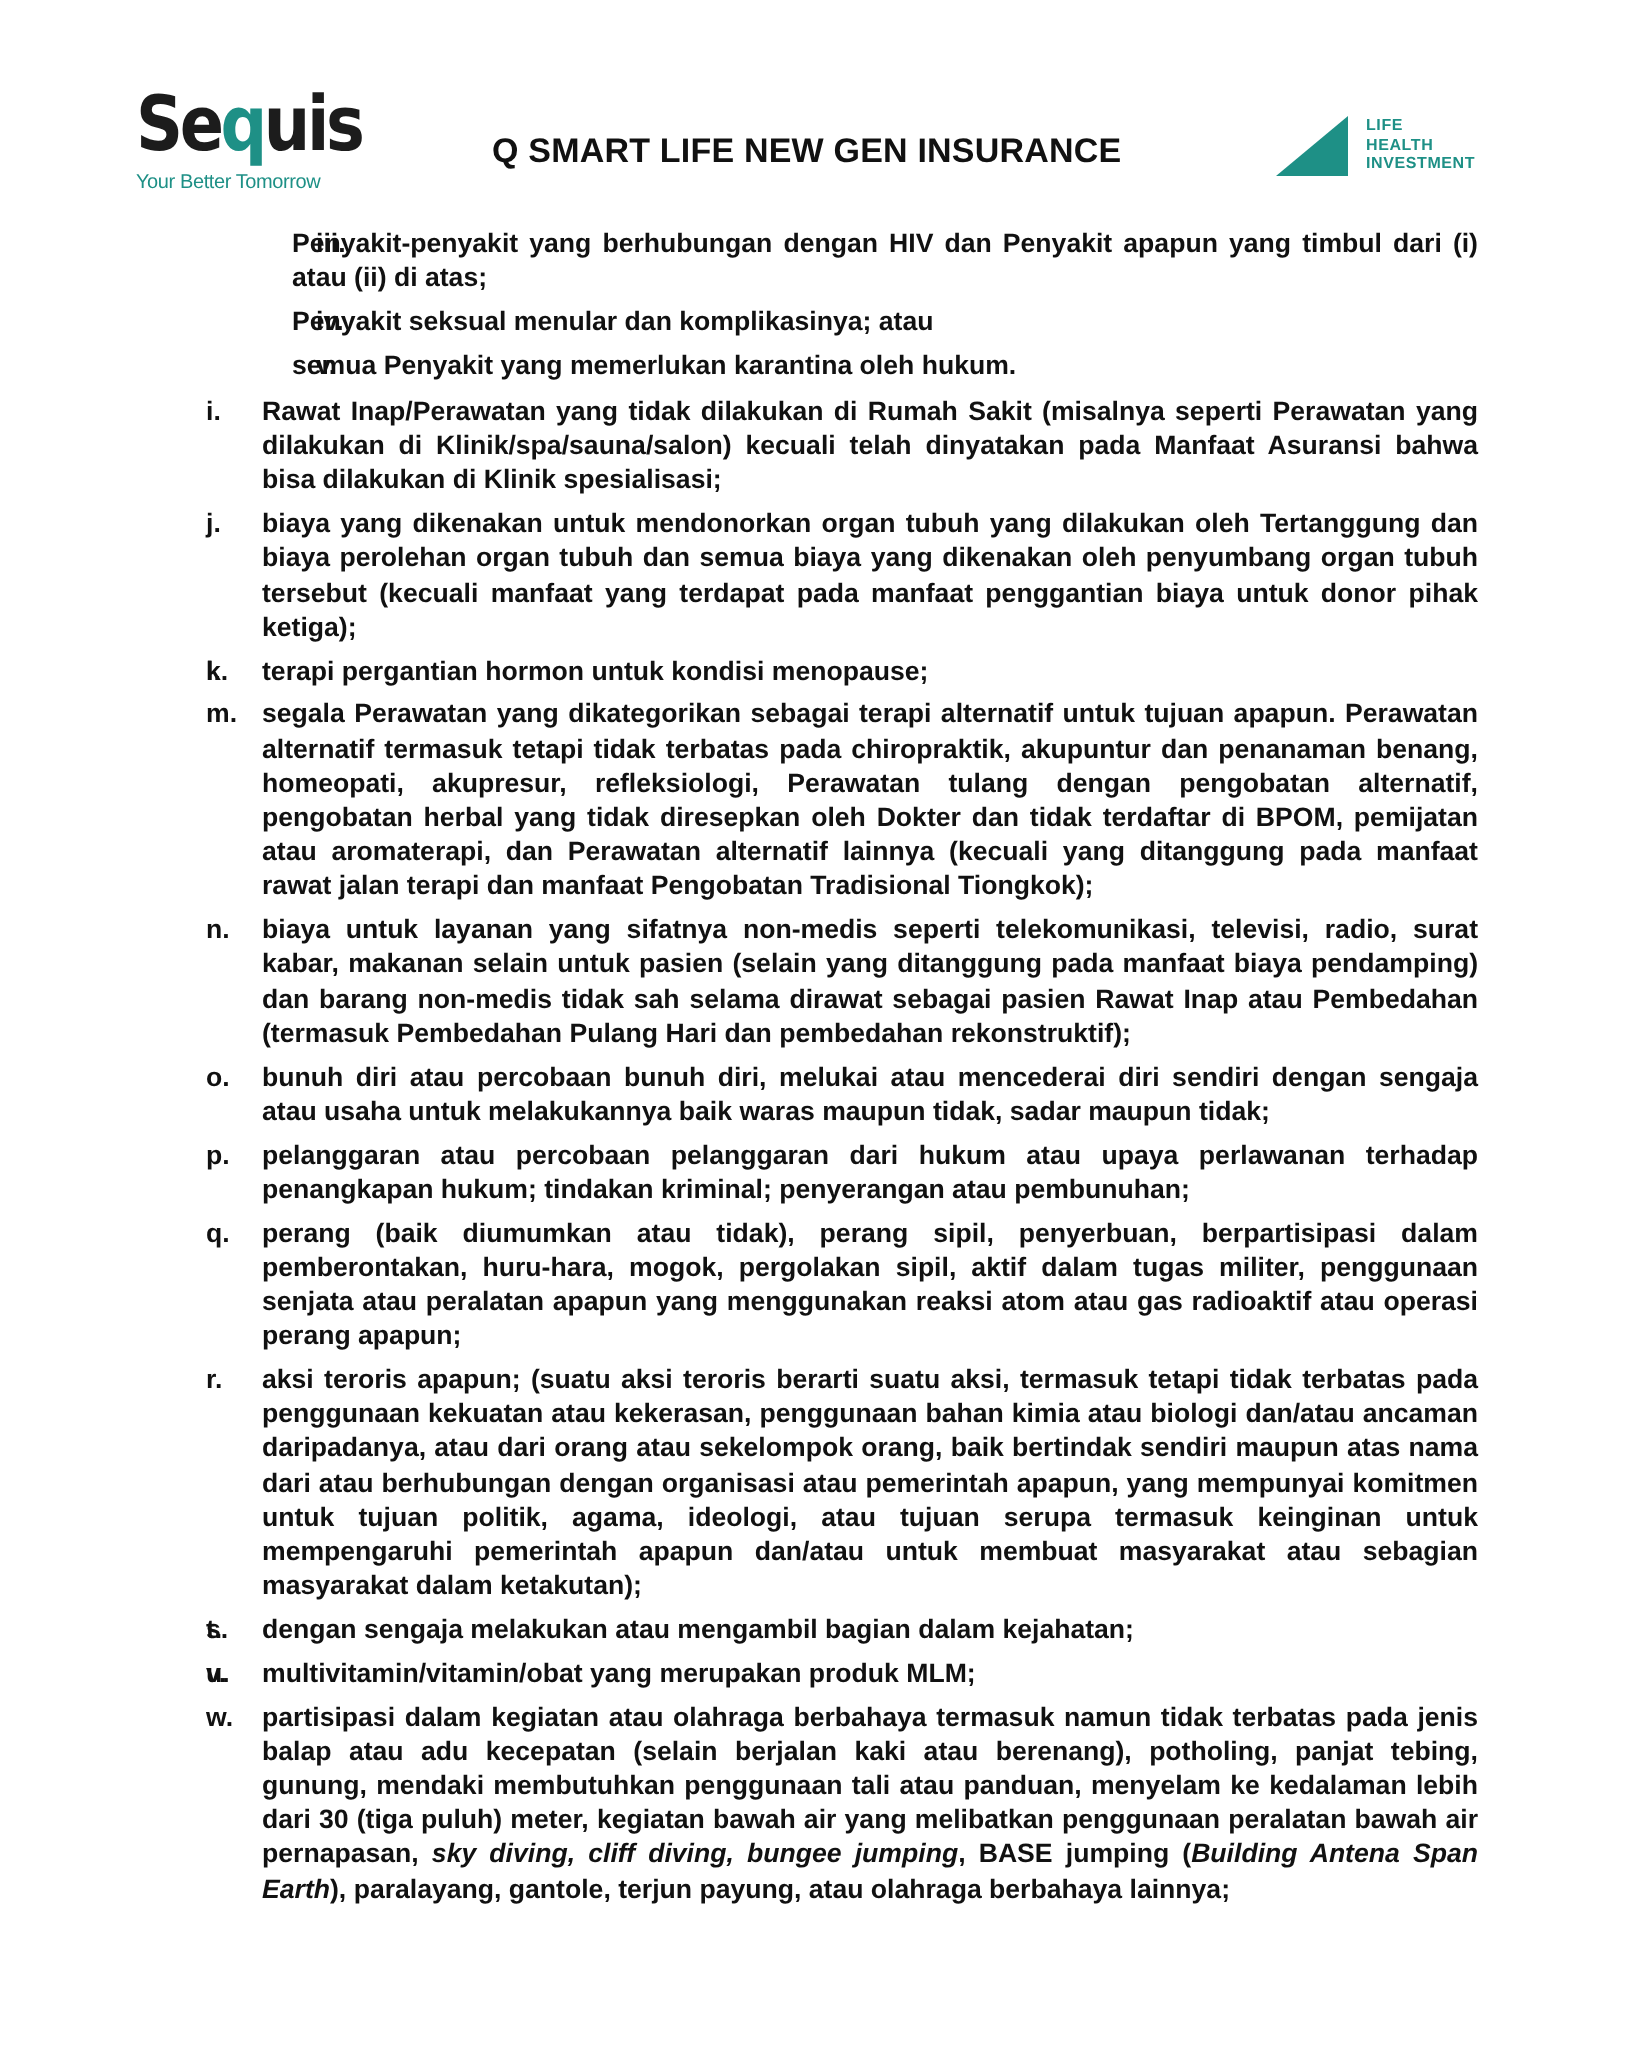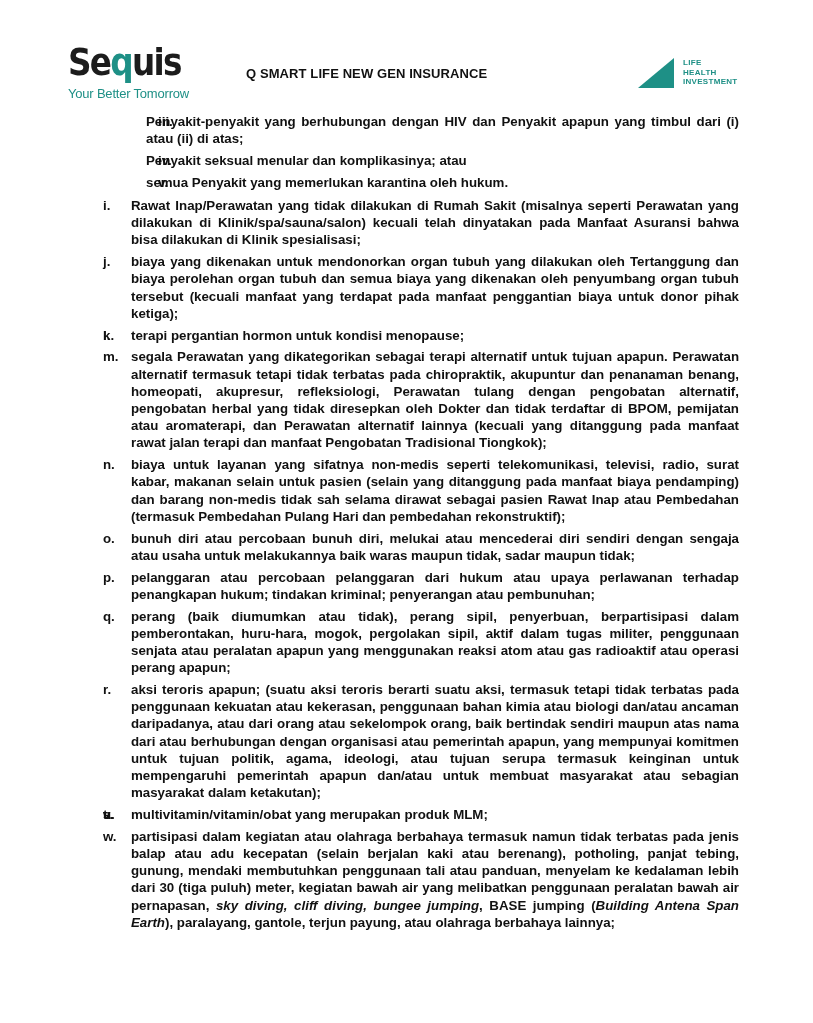--- a/index.html
+++ b/index.html
@@ -3,22 +3,22 @@
   <meta charset="utf-8">
   <style>
     html, body { margin: 0; padding: 0; background: #ffffff; }
     body { width: 813px; height: 1023px; overflow: hidden; position: relative;
            font-family: "Liberation Sans", sans-serif; color: #111; }
     .header { position: absolute; left: 0; top: 0; width: 813px; height: 110px; }
     .logo { position: absolute; left: 68px; top: 42px; }
     .logo-word { font-family: "DejaVu Sans", sans-serif; font-size: 38px; font-weight: bold; letter-spacing: -2px;
                  color: #1c1c1c; line-height: 40px; transform: scaleX(0.86); transform-origin: left; display: inline-block; }
     .logo-word .q { color: #1e9086; }
-    .logo-tag { font-size: 13px; color: #1e9086; margin-top: 4px; letter-spacing: -0.2px; }
-    .doc-title { position: absolute; left: 246px; top: 66px; font-size: 13px; font-weight: bold; letter-spacing: 0.1px; color: #111; }
+    .logo-tag { font-size: 10px; color: #1e9086; margin-top: 4px; letter-spacing: -0.2px; }
+    .doc-title { position: absolute; left: 246px; top: 66px; font-size: 17px; font-weight: bold; letter-spacing: 0.1px; color: #111; }
     .lhi { position: absolute; left: 638px; top: 58px; width: 120px; height: 34px; }
     .lhi-tri { position: absolute; left: 0; top: 0; width: 0; height: 0;
                border-left: 36px solid transparent; border-bottom: 30px solid #1e9086; }
     .lhi-text { position: absolute; left: 45px; top: 0px; font-size: 8px; font-weight: bold; color: #1e9086; line-height: 9.5px; letter-spacing: 0.3px; }
 
     .content { position: absolute; left: 103px; top: 113px; width: 636px; font-size: 13.3px; font-weight: bold;
                line-height: 17.2px; }
     .item { position: relative; padding-left: 28px; text-align: justify; margin-bottom: 4.6px; }
     .item .marker { position: absolute; left: 0; top: 0; }
     .sub { position: relative; padding-left: 43px; text-align: justify; margin-bottom: 4.6px; }
@@ -53,18 +53,18 @@
   <div class="item"><span class="marker">j.</span><span>biaya yang dikenakan untuk mendonorkan organ tubuh yang dilakukan oleh Tertanggung dan biaya perolehan organ tubuh dan semua biaya yang dikenakan oleh penyumbang organ tubuh tersebut (kecuali manfaat yang terdapat pada manfaat penggantian biaya untuk donor pihak ketiga);</span></div>
   <div class="item"><span class="marker">k.</span></div>
   <div class="item"><span class="marker">l.</span><span>terapi pergantian hormon untuk kondisi menopause;</span></div>
   <div class="item"><span class="marker">m.</span><span>segala Perawatan yang dikategorikan sebagai terapi alternatif untuk tujuan apapun. Perawatan alternatif termasuk tetapi tidak terbatas pada chiropraktik, akupuntur dan penanaman benang, homeopati, akupresur, refleksiologi, Perawatan tulang dengan pengobatan alternatif, pengobatan herbal yang tidak diresepkan oleh Dokter dan tidak terdaftar di BPOM, pemijatan atau aromaterapi, dan Perawatan alternatif lainnya (kecuali yang ditanggung pada manfaat rawat jalan terapi dan manfaat Pengobatan Tradisional Tiongkok);</span></div>
   <div class="item"><span class="marker">n.</span><span>biaya untuk layanan yang sifatnya non-medis seperti telekomunikasi, televisi, radio, surat kabar, makanan selain untuk pasien (selain yang ditanggung pada manfaat biaya pendamping) dan barang non-medis tidak sah selama dirawat sebagai pasien Rawat Inap atau Pembedahan (termasuk Pembedahan Pulang Hari dan pembedahan rekonstruktif);</span></div>
   <div class="item"><span class="marker">o.</span><span>bunuh diri atau percobaan bunuh diri, melukai atau mencederai diri sendiri dengan sengaja atau usaha untuk melakukannya baik waras maupun tidak, sadar maupun tidak;</span></div>
   <div class="item"><span class="marker">p.</span><span>pelanggaran atau percobaan pelanggaran dari hukum atau upaya perlawanan terhadap penangkapan hukum; tindakan kriminal; penyerangan atau pembunuhan;</span></div>
   <div class="item"><span class="marker">q.</span><span>perang (baik diumumkan atau tidak), perang sipil, penyerbuan, berpartisipasi dalam pemberontakan, huru-hara, mogok, pergolakan sipil, aktif dalam tugas militer, penggunaan senjata atau peralatan apapun yang menggunakan reaksi atom atau gas radioaktif atau operasi perang apapun;</span></div>
   <div class="item"><span class="marker">r.</span><span>aksi teroris apapun; (suatu aksi teroris berarti suatu aksi, termasuk tetapi tidak terbatas pada penggunaan kekuatan atau kekerasan, penggunaan bahan kimia atau biologi dan/atau ancaman daripadanya, atau dari orang atau sekelompok orang, baik bertindak sendiri maupun atas nama dari atau berhubungan dengan organisasi atau pemerintah apapun, yang mempunyai komitmen untuk tujuan politik, agama, ideologi, atau tujuan serupa termasuk keinginan untuk mempengaruhi pemerintah apapun dan/atau untuk membuat masyarakat atau sebagian masyarakat dalam ketakutan);</span></div>
   <div class="item"><span class="marker">s.</span></div>
-  <div class="item"><span class="marker">t.</span></div>
+  <div class="item"><span class="marker">t.</span><span>dengan sengaja melakukan atau mengambil bagian dalam kejahatan;</span></div>
   <div class="item"><span class="marker">u.</span></div>
   <div class="item"><span class="marker">v.</span><span>multivitamin/vitamin/obat yang merupakan produk MLM;</span></div>
   <div class="item"><span class="marker">w.</span><span>partisipasi dalam kegiatan atau olahraga berbahaya termasuk namun tidak terbatas pada jenis balap atau adu kecepatan (selain berjalan kaki atau berenang), potholing, panjat tebing, gunung, mendaki membutuhkan penggunaan tali atau panduan, menyelam ke kedalaman lebih dari 30 (tiga puluh) meter, kegiatan bawah air yang melibatkan penggunaan peralatan bawah air pernapasan, </span><em>sky diving, cliff diving, bungee jumping</em><span>, BASE jumping (</span><em>Building Antena Span Earth</em><span>), paralayang, gantole, terjun payung, atau olahraga berbahaya lainnya;</span></div>
 
 </div>
 
 </body></html>

